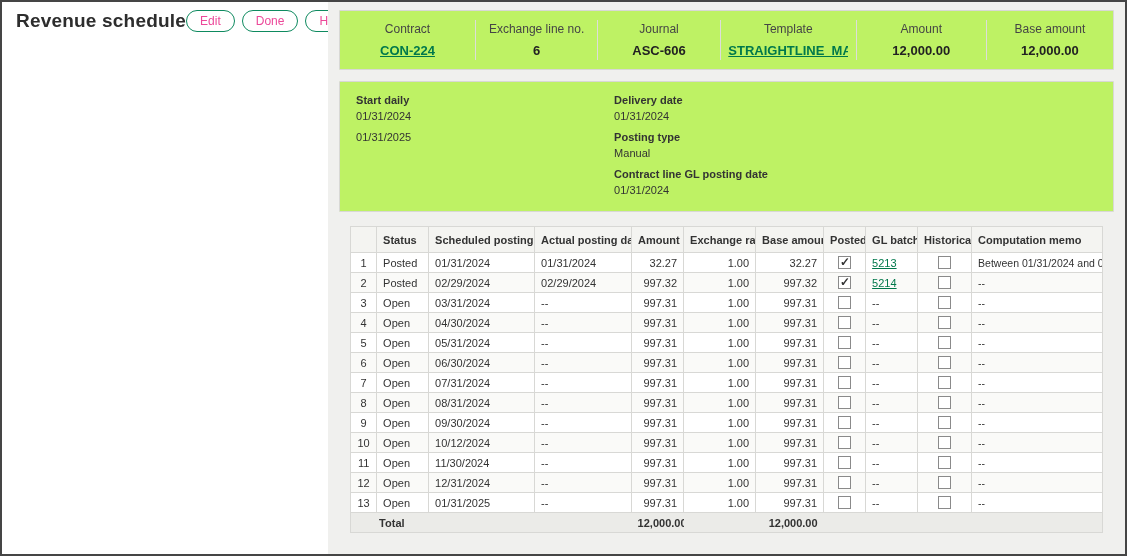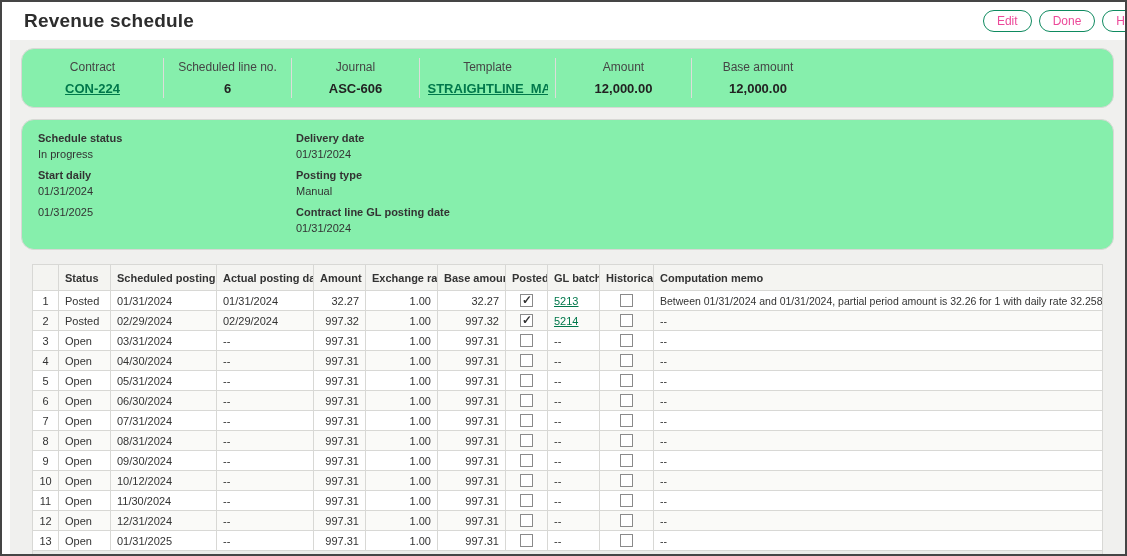--- a/index.html
+++ b/index.html
@@ -1,34 +1,34 @@
 <!DOCTYPE html>
 <html><head>
 <meta charset="utf-8">
 <style>
   * { box-sizing: border-box; margin: 0; padding: 0; }
   body { margin: 0; font-family: "Liberation Sans", sans-serif; background: #fff; }
   .frame {
     width: 1127px; height: 556px; border: 2px solid #454545;
-    overflow: hidden; display: flex; flex-direction: column; background: #fff; padding-left: 8px;
+    overflow: hidden; display: flex; flex-direction: row; background: #fff;
   }
   .topbar {
     height: 38px; flex: 0 0 auto; background: #fff;
     display: flex; align-items: center; justify-content: space-between;
     padding-left: 14px;
   }
   .page-title { font-size: 19px; font-weight: 700; color: #2d2d2d; letter-spacing: .2px; }
   .btns { display: flex; gap: 7px; margin-right: -30px; }
   .btn {
     border: 1px solid #0e8a5f; color: #ec4899; background: #fff;
     border-radius: 13px; font-size: 12px; padding: 3px 13px;
     font-family: Liberation Sans, sans-serif; cursor: pointer; white-space: nowrap; line-height: 14px;
   }
   .content { flex: 1; background: #f0f0ee; padding: 8px 11px 0; overflow: hidden; }
-  .card { background: #86efac; border: 1px solid #d8d8d5; border-radius: 13px; }
+  .card { background: #bef264; border: 1px solid #d8d8d5; border-radius: 1px; }
 
   
   .summary { display: flex; align-items: stretch; padding: 9px 0; margin-bottom: 11px; min-height: 54px; }
   .sum-field {
     display: flex; flex-direction: column; align-items: center; justify-content: center;
     border-right: 1px solid #ddddda; padding: 2px 8px;
   }
   .sum-field:last-child { border-right: none; }
   .sum-label { font-size: 12px; color: #454545; margin-bottom: 7px; white-space: nowrap; }
   .sum-value { font-size: 13px; font-weight: 700; color: #222; white-space: nowrap; overflow: hidden; }
@@ -83,21 +83,21 @@
   </div>
 
   <div class="content">
 
     <div class="card summary">
       <div class="sum-field w-contract">
         <div class="sum-label">Contract</div>
         <a href="#" class="sum-value link">CON-224</a>
       </div>
       <div class="sum-field w-lineno">
-        <div class="sum-label">Scheduled line no.</div>
+        <div class="sum-label">Exchange line no.</div>
         <div class="sum-value">6</div>
       </div>
       <div class="sum-field w-journal">
         <div class="sum-label">Journal</div>
         <div class="sum-value">ASC-606</div>
       </div>
       <div class="sum-field w-template">
         <div class="sum-label">Template</div>
         <a href="#" class="sum-value link">STRAIGHTLINE_MANUAL</a>
       </div>
@@ -106,24 +106,20 @@
         <div class="sum-value">12,000.00</div>
       </div>
       <div class="sum-field w-base">
         <div class="sum-label">Base amount</div>
         <div class="sum-value">12,000.00</div>
       </div>
     </div>
 
     <div class="card details">
       <div class="dcol dcol-left">
-        <div class="dfield">
-          <div class="dlabel">Schedule status</div>
-          <div class="dvalue">In progress</div>
-        </div>
         <div class="dfield">
           <div class="dlabel">Start daily</div>
           <div class="dvalue">01/31/2024</div>
         </div>
         <div class="dfield">
           <div class="dvalue">01/31/2025</div>
         </div>
       </div>
       <div class="dcol">
         <div class="dfield">

